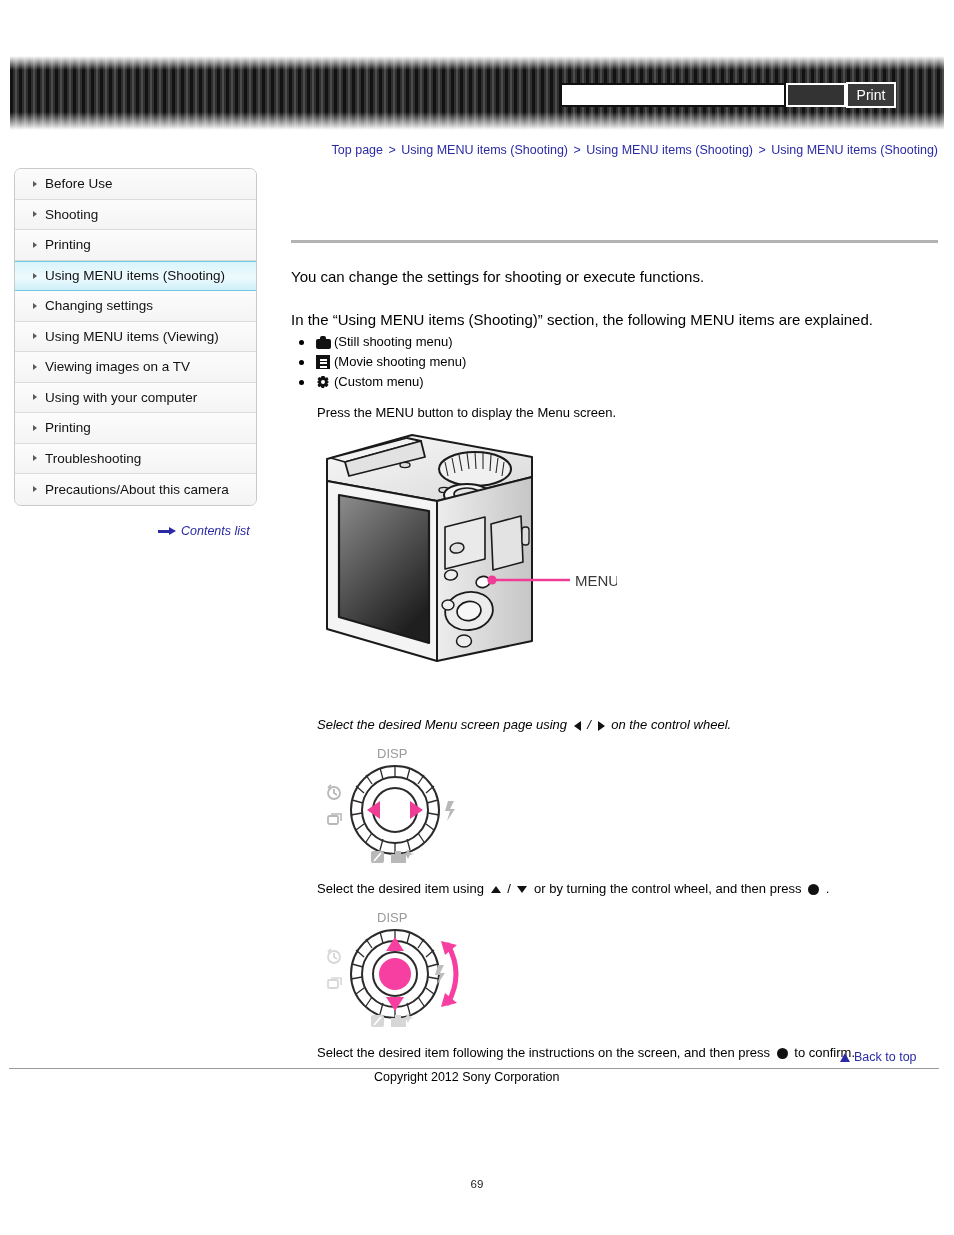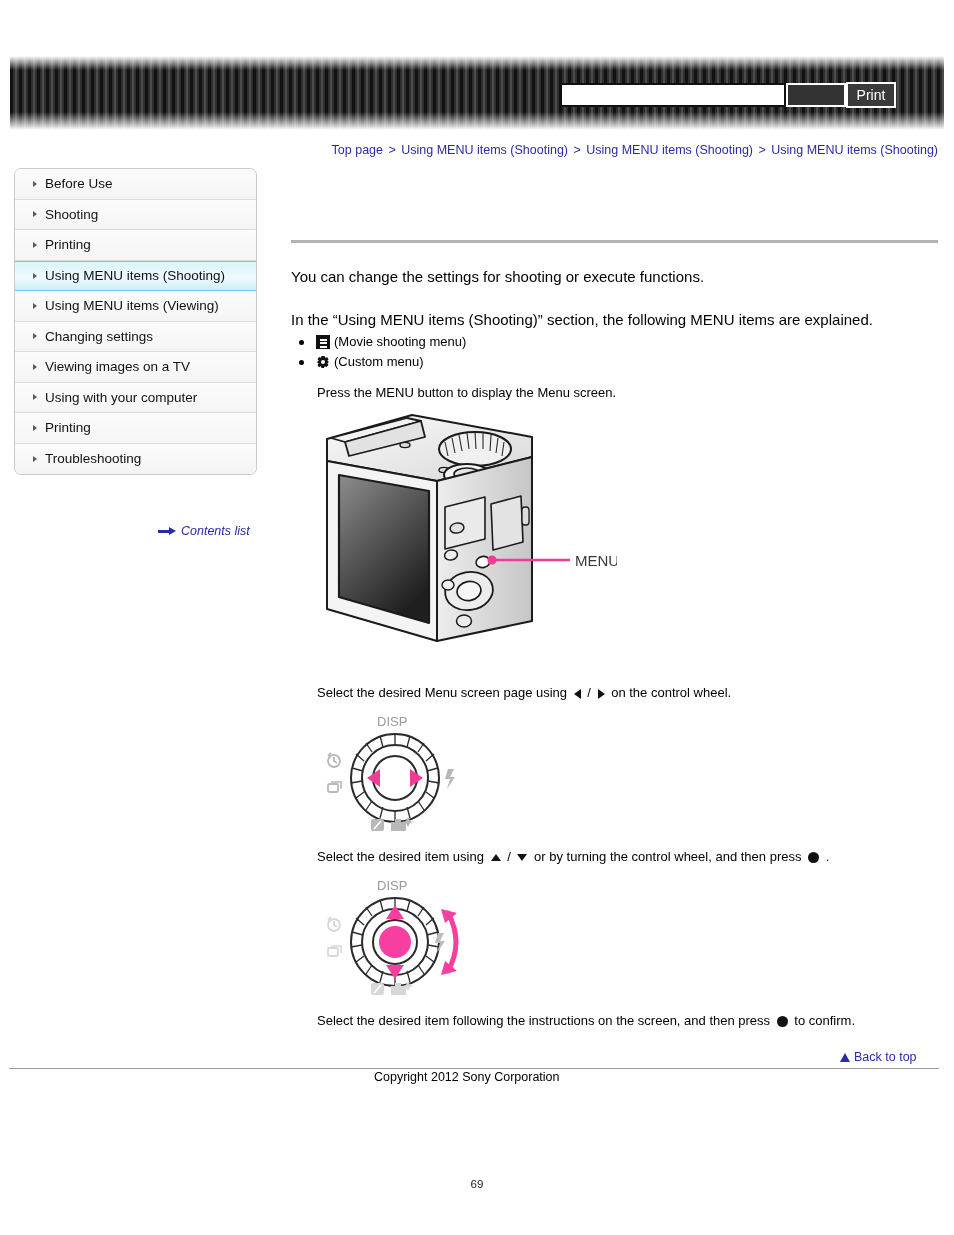--- a/index.html
+++ b/index.html
@@ -384,57 +384,68 @@
   <div class="side-item">
     <span class="tri"></span>
     <span>Printing</span>
   </div>
   <div class="side-item active">
     <span class="tri"></span>
     <span>Using MENU items (Shooting)</span>
   </div>
   <div class="side-item">
     <span class="tri"></span>
+    <span>Changing settings</span>
+  </div>
+  <div class="side-item">
+    <span class="tri"></span>
     <span>Using MENU items (Viewing)</span>
   </div>
   <div class="side-item">
     <span class="tri"></span>
-    <span>Changing settings</span>
-  </div>
-  <div class="side-item">
-    <span class="tri"></span>
     <span>Viewing images on a TV</span>
   </div>
   <div class="side-item">
     <span class="tri"></span>
     <span>Using with your computer</span>
   </div>
   <div class="side-item">
     <span class="tri"></span>
     <span>Printing</span>
   </div>
   <div class="side-item">
     <span class="tri"></span>
     <span>Troubleshooting</span>
+  </div>
+  <div class="side-item">
+    <span class="tri"></span>
+    <span>Precautions/About this camera</span>
   </div>
 </div>
 
 <div class="contents-list">
   <span class="arrow-right-icon"></span>
   <span>Contents list</span>
 </div>
 
 <div class="main">
 
   <div class="top-rule"></div>
 
   <div class="intro-line">You can change the settings for shooting or execute functions.</div>
   <div class="intro-line">In the “Using MENU items (Shooting)” section, the following MENU items are explained.</div>
 
   <ul class="bullets">
+    <li>
+      <span class="dot"></span>
+      <span class="glyph">
+          <span class="icon-camera"></span>
+        </span>
+      <span>(Still shooting menu)</span>
+    </li>
     <li>
       <span class="dot"></span>
       <span class="glyph">
           <span class="icon-film"></span>
         </span>
       <span>(Movie shooting menu)</span>
     </li>
     <li>
       <span class="dot"></span>
       <span class="glyph">
@@ -509,21 +520,21 @@
       <ellipse cx="152" cy="182" rx="12" ry="9.5" fill="#f7f7f7" stroke="#1a1a1a" stroke-width="1.6" transform="rotate(-10 152 182)"></ellipse>
       <ellipse cx="131" cy="176" rx="6" ry="5" fill="#f0f0f0" stroke="#1a1a1a" stroke-width="1.4"></ellipse>
       <ellipse cx="147" cy="212" rx="7.5" ry="6" fill="#ececec" stroke="#1a1a1a" stroke-width="1.5"></ellipse>
 
       <line x1="174" y1="151" x2="253" y2="151" stroke="#ef3d96" stroke-width="2.6"></line>
       <circle cx="175" cy="151" r="4.6" fill="#ef3d96"></circle>
       <text x="258" y="157" font-family="Liberation Sans, sans-serif" font-size="15" fill="#3a3a3a">MENU</text>
     </svg>
   </div>
 
-  <div class="step-text" style="margin-top:0px;">
+  <div class="step-text" style="margin-top:12px;font-style:italic;">
     <span>Select the desired Menu screen page using</span>
     <span class="inline-tri-l"></span>
     <span>/</span>
     <span class="inline-tri-r"></span>
     <span>on the control wheel.</span>
   </div>
 
   <div class="figure" style="margin-top:8px;">
     <svg width="175" height="128" viewBox="0 0 175 128" xmlns="http://www.w3.org/2000/svg">
       <text x="60" y="15" font-family="Liberation Sans, sans-serif" font-size="13" fill="#9a9a9a">DISP</text>

